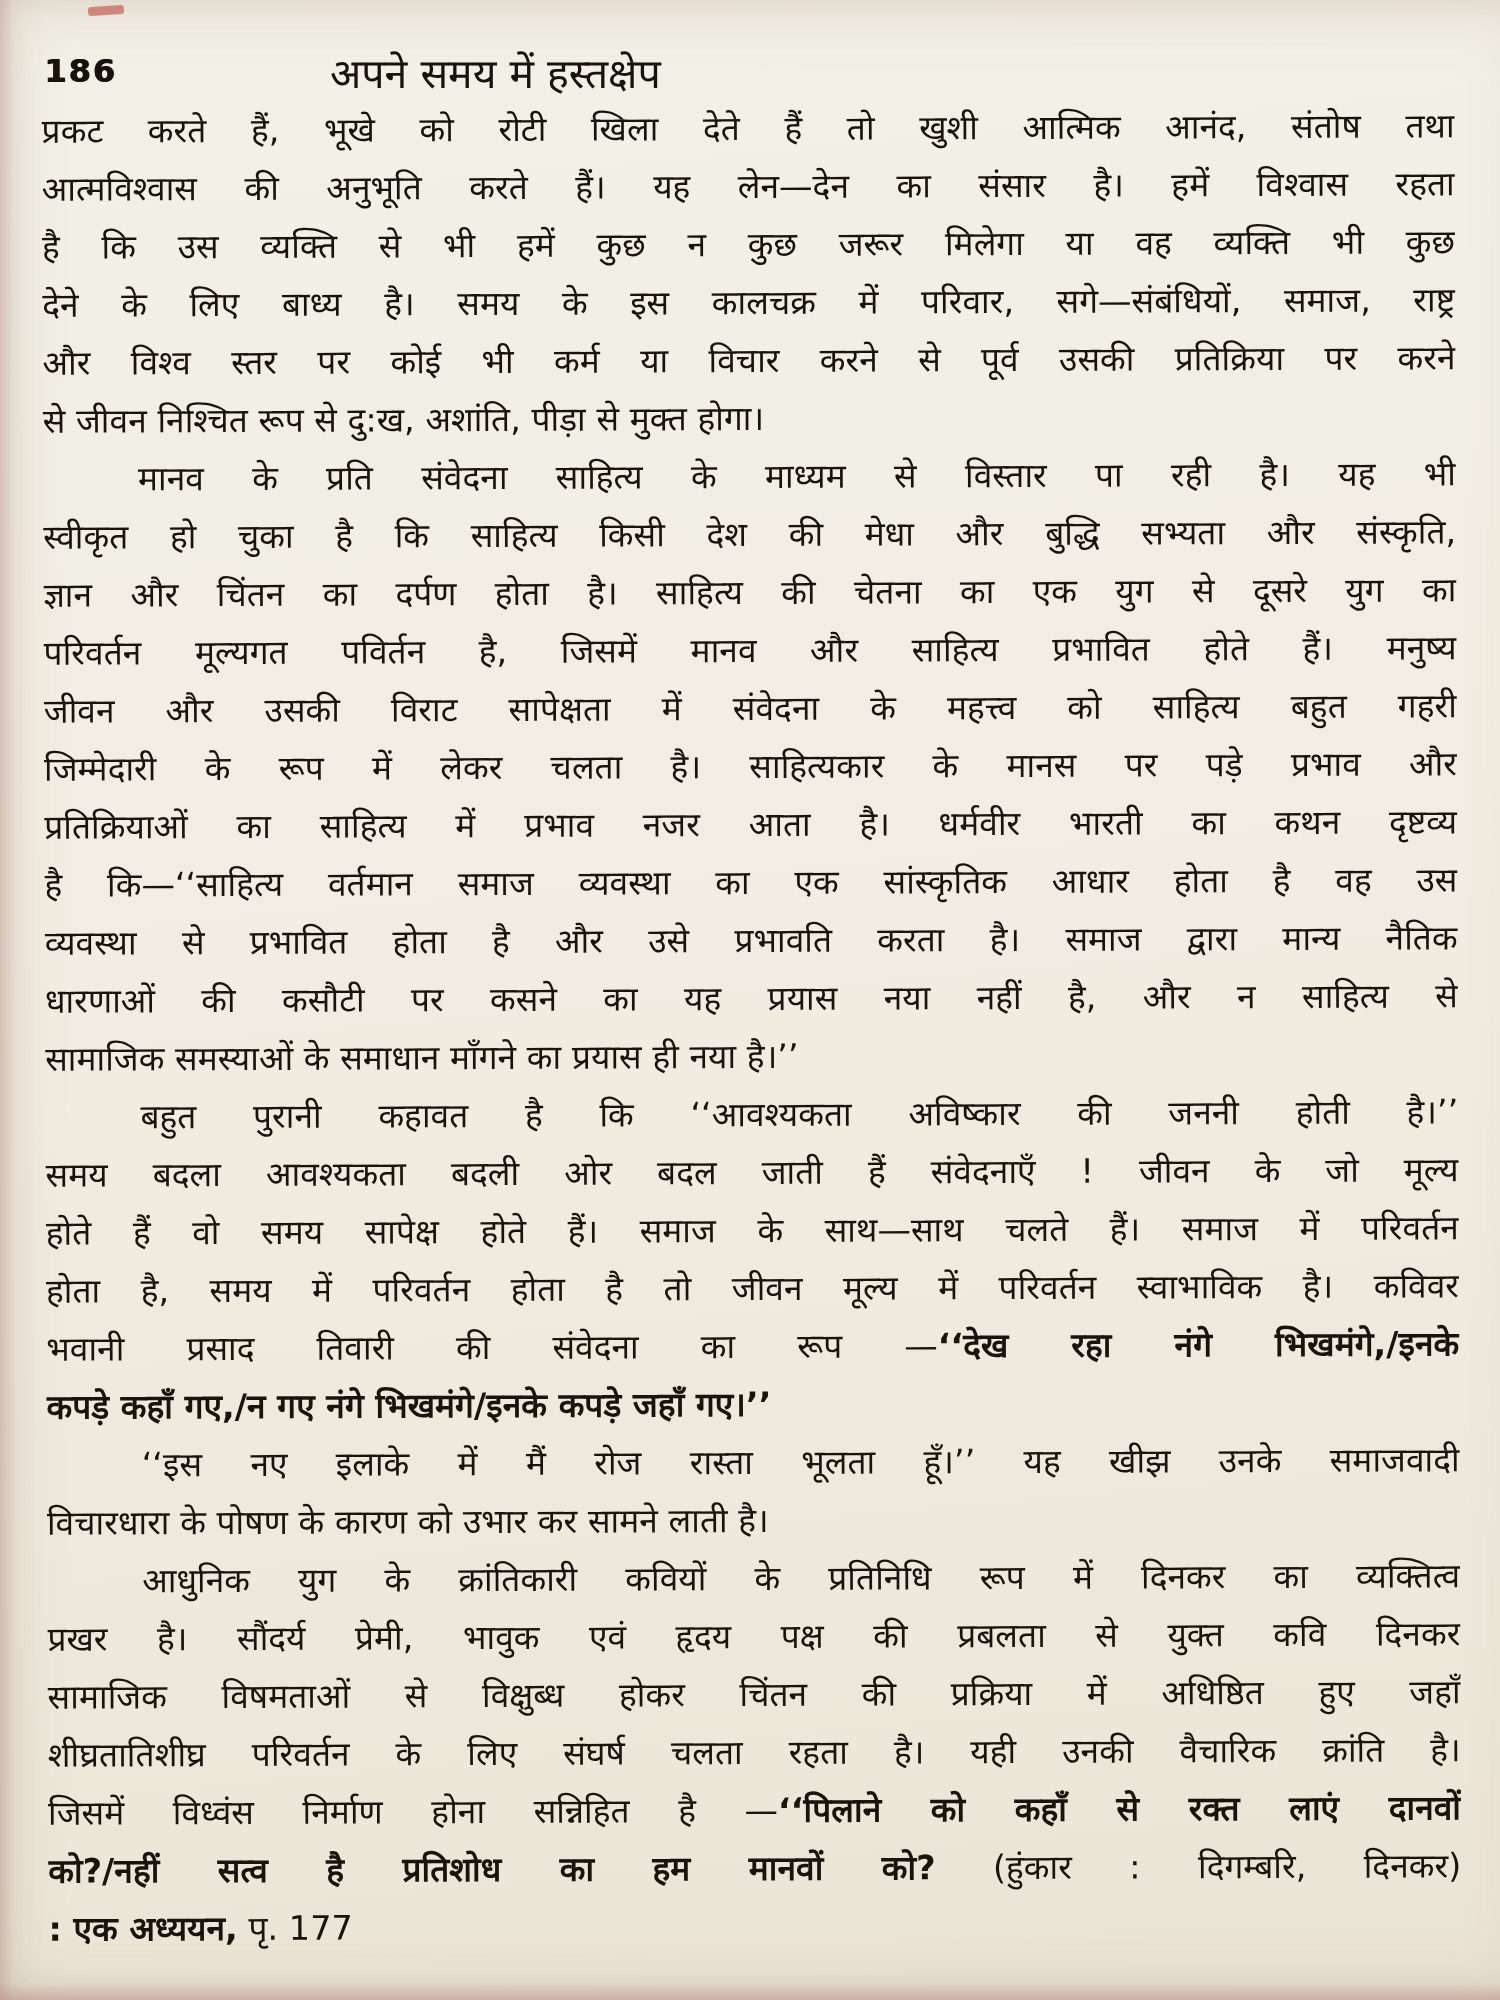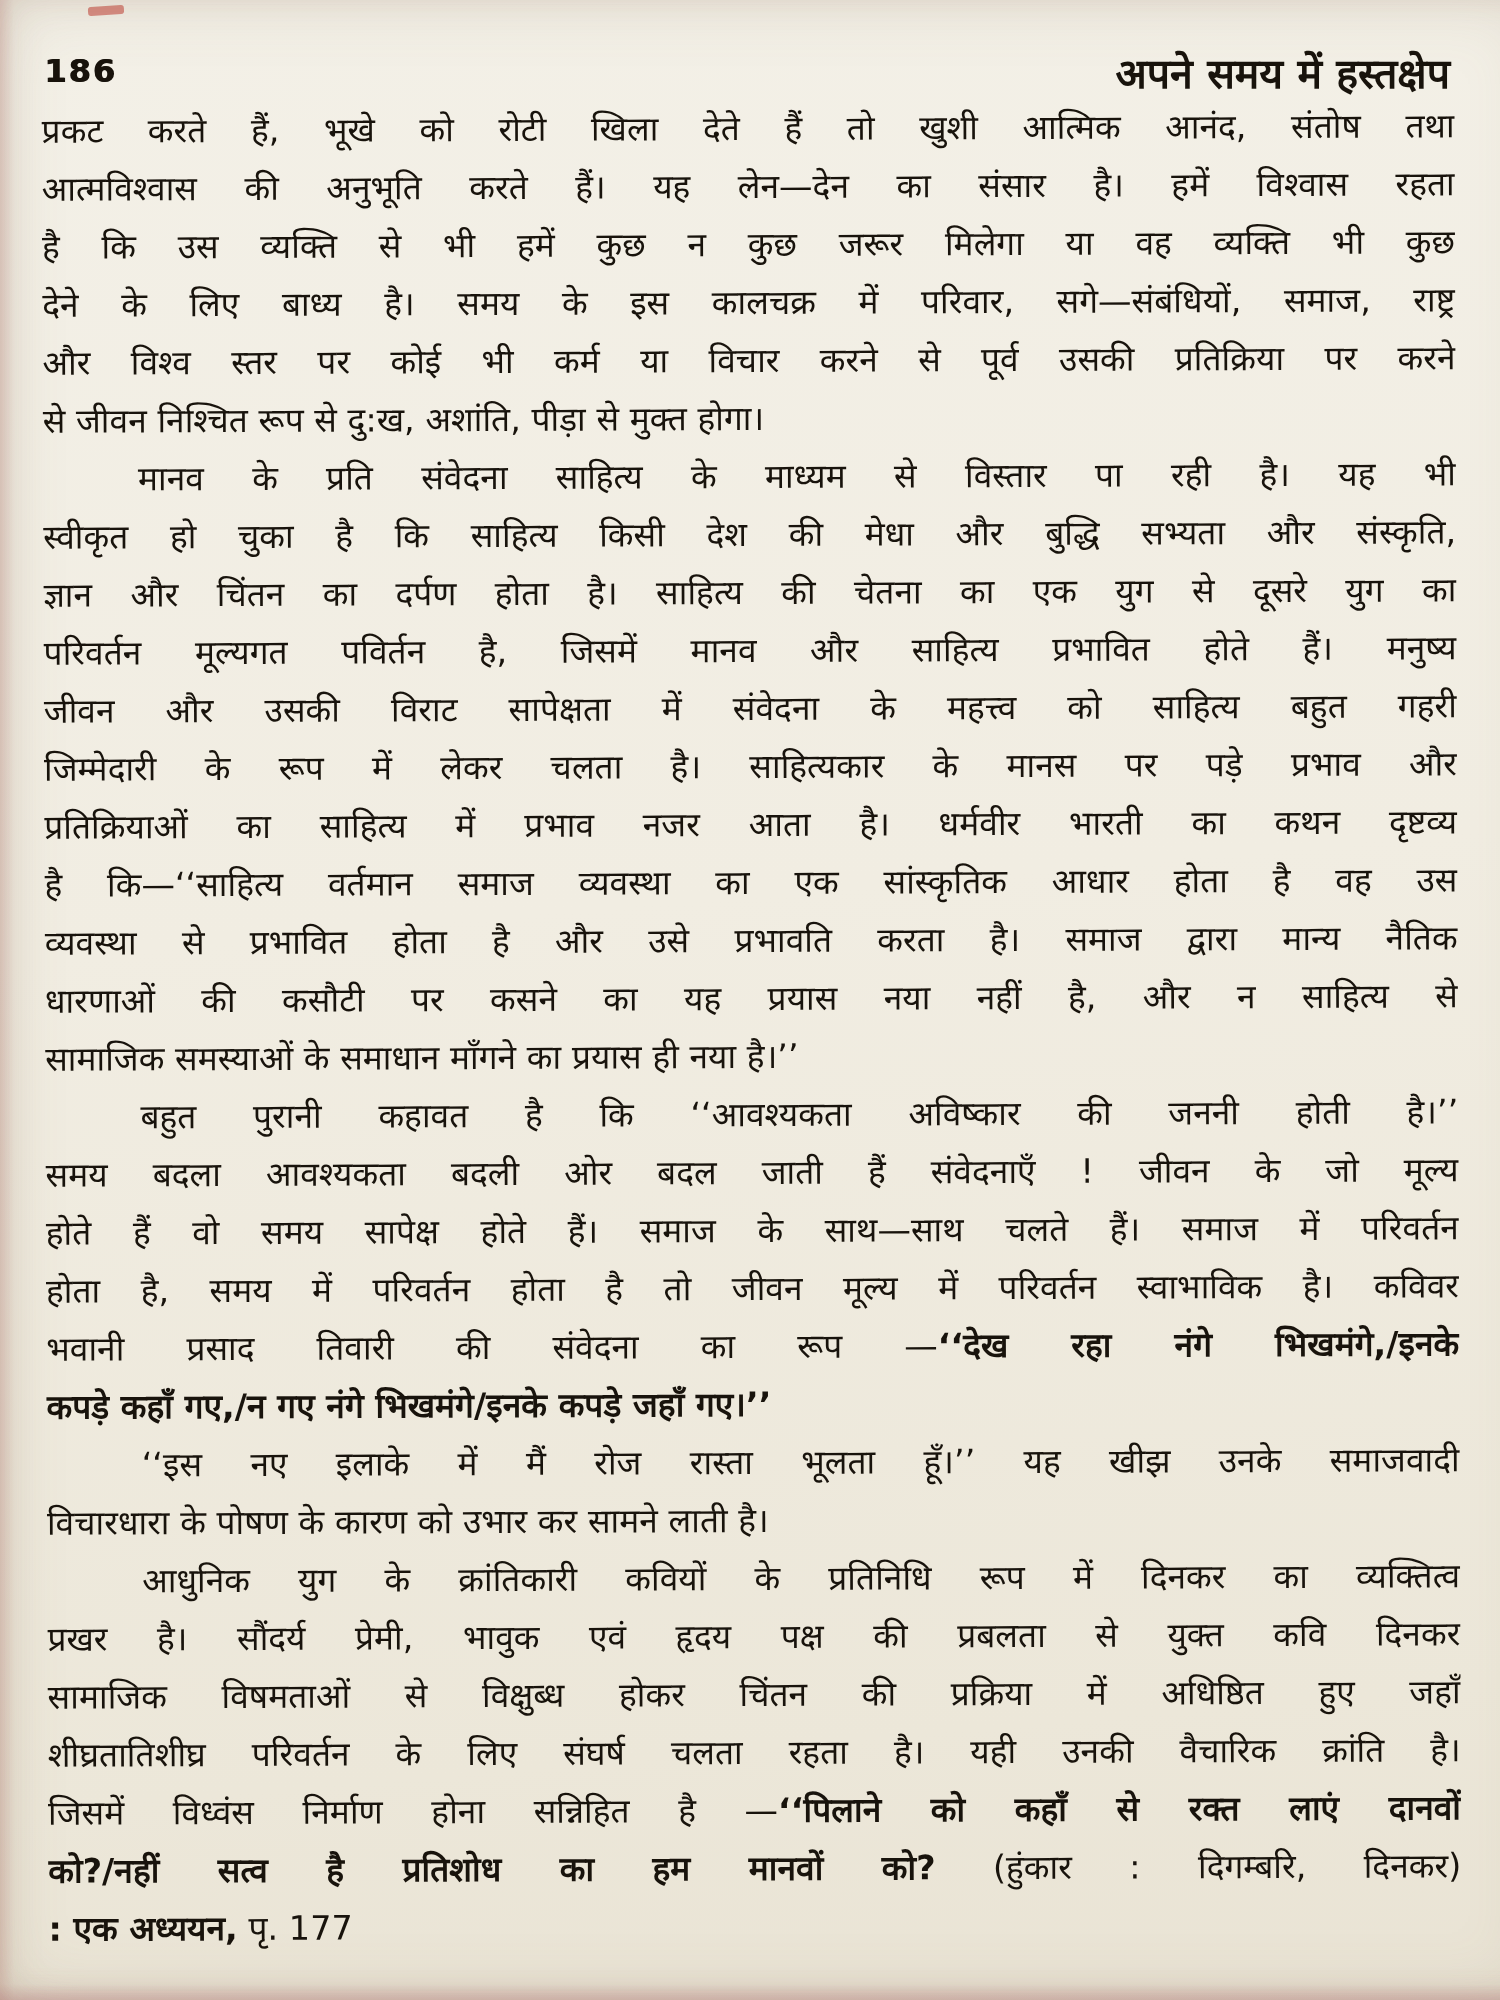--- a/index.html
+++ b/index.html
@@ -15,21 +15,21 @@
     content:"";position:absolute;inset:0;pointer-events:none;
     box-shadow:inset 0 0 70px rgba(125,105,75,.16), inset 12px 0 35px rgba(160,120,100,.10), inset 0 -10px 25px rgba(170,120,110,.14);
   }
   .pageno{
     position:absolute;left:44px;top:52px;
     font-size:32px;font-weight:700;letter-spacing:2px;
     text-shadow:1px 0 0 #18130c;
   }
   .title{
     position:absolute;left:330px;top:44px;width:1120px;
-    text-align:right;font-size:41px;font-weight:700;white-space:nowrap;
+    text-align:left;font-size:41px;font-weight:400;white-space:nowrap;
   }
   .bodytext{
     position:absolute;left:45px;top:100px;width:1413px;
     transform:rotate(-0.22deg);
   }
   .para{margin:0;}
   .line{
     height:58px;line-height:58px;font-size:33.5px;
     overflow:hidden;white-space:normal;
   }

